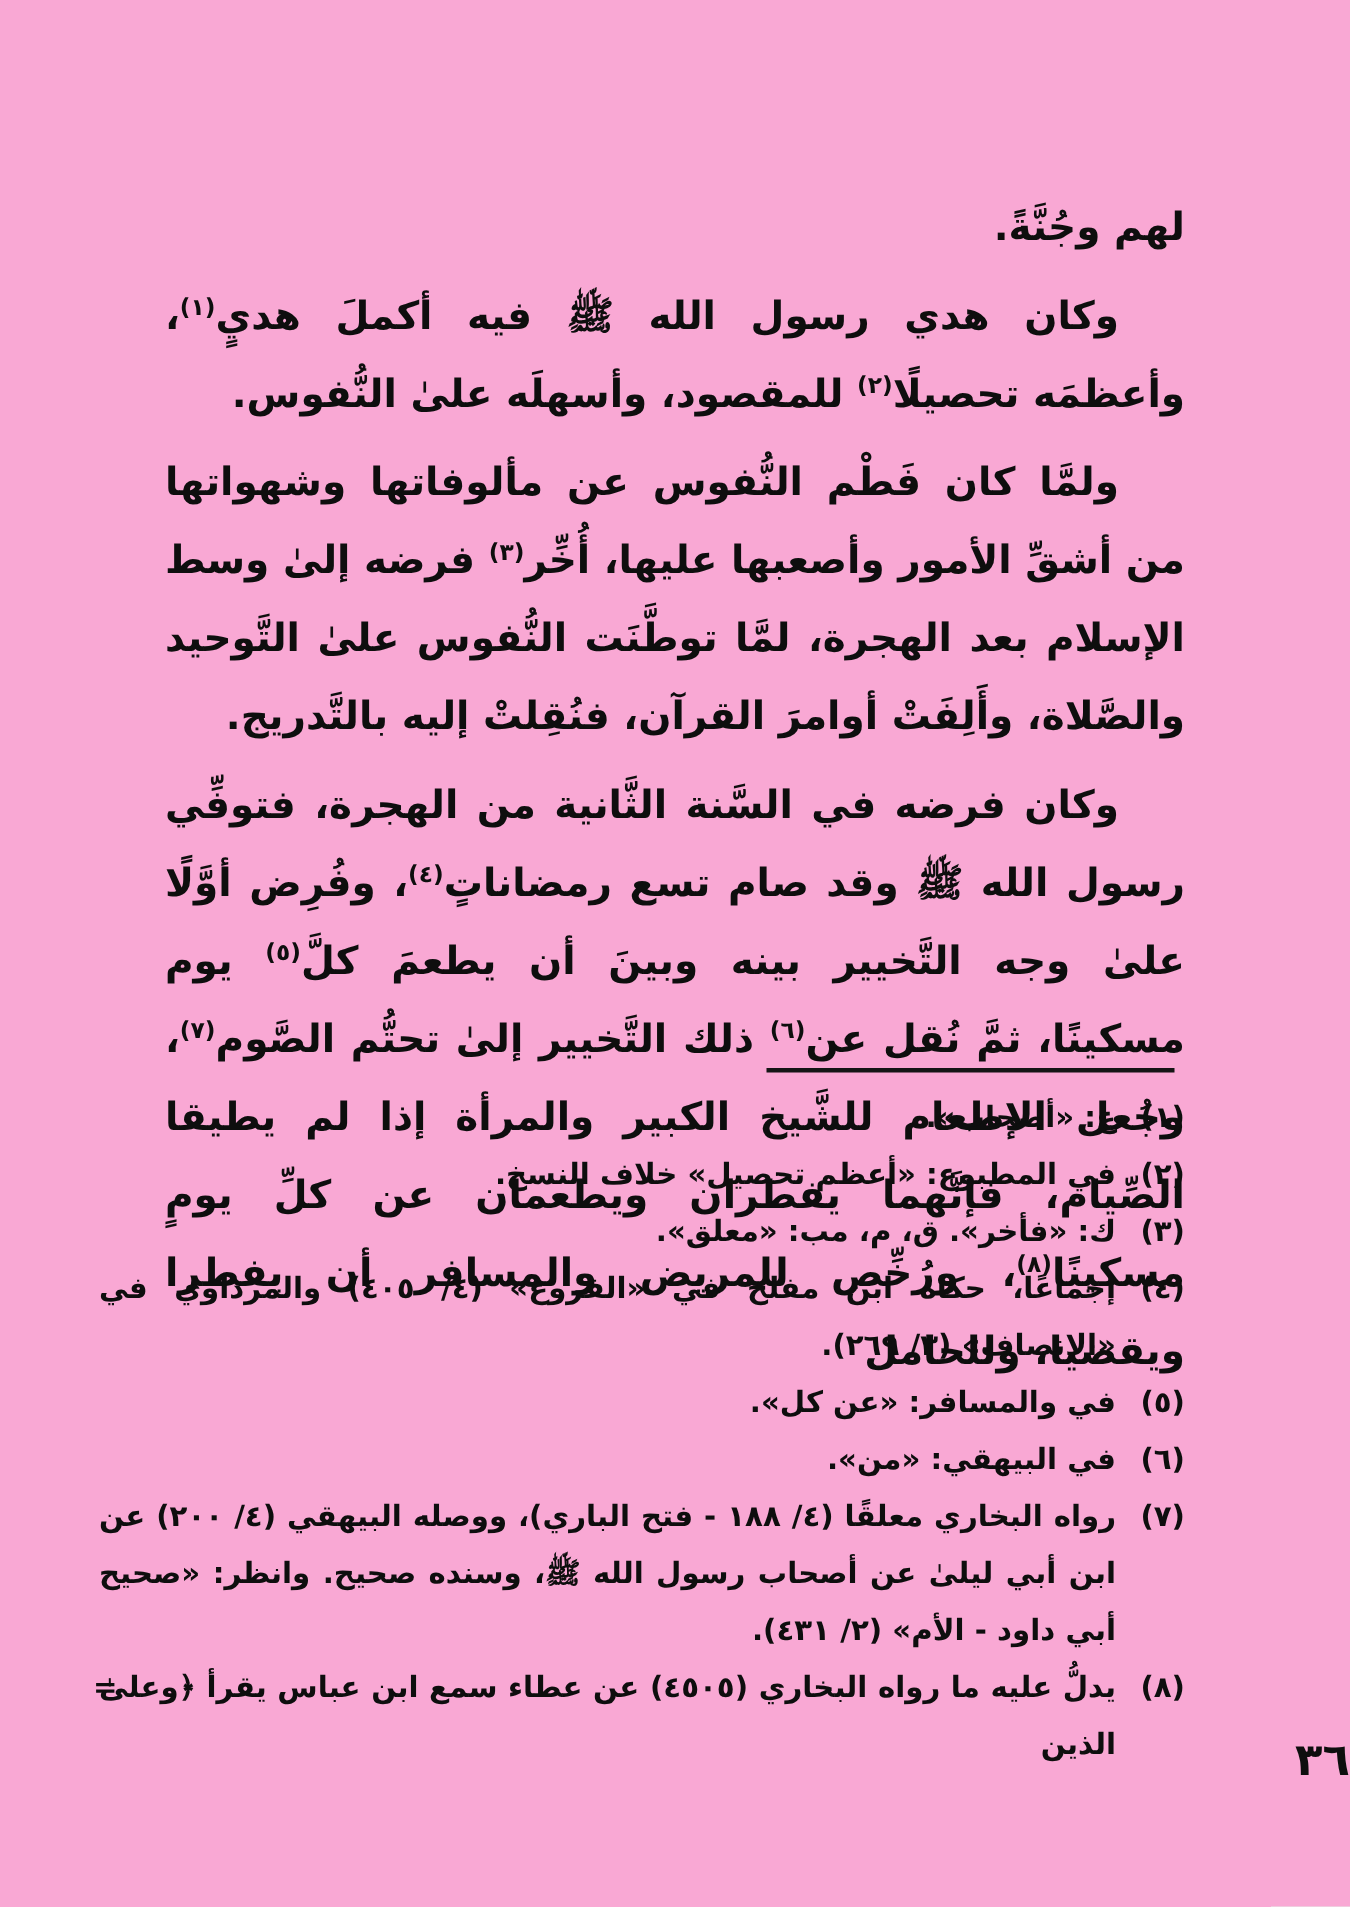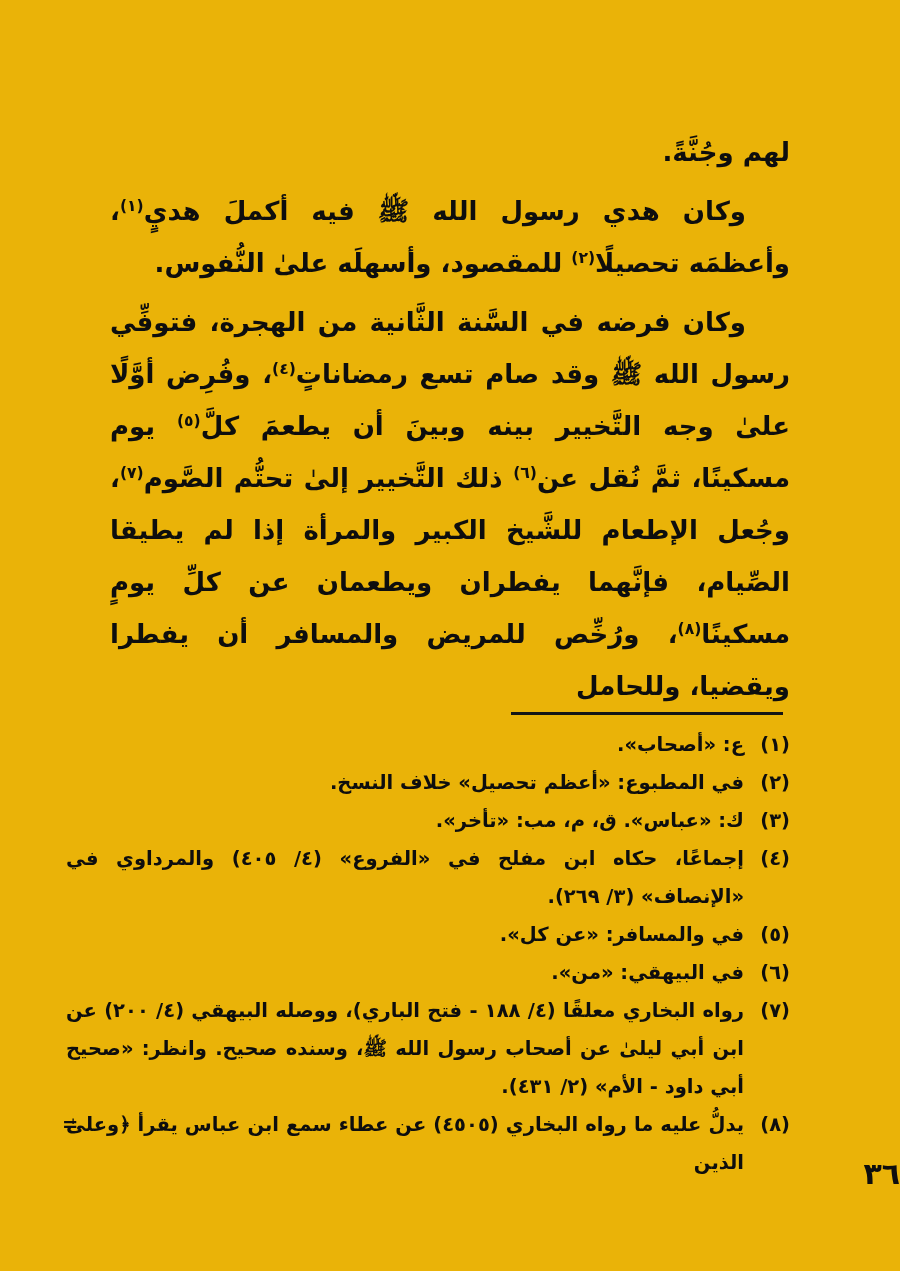--- a/index.html
+++ b/index.html
@@ -2,21 +2,21 @@
 <html dir="rtl" lang="ar"><head>
 <meta charset="utf-8">
 <style>
   * { margin: 0; padding: 0; box-sizing: border-box; }
   html, body { background: #e8e8e8; }
   .page {
     position: relative;
     width: 900px;
     height: 1271px;
     margin: 0 auto;
-    background: #eab308;
+    background: #f9a8d4;
     color: #0e0e0e;
     direction: rtl;
     font-family: "DejaVu Sans", sans-serif;
     overflow: hidden;
   }
   
   .body-text {
     position: absolute;
     top: 126px;
     right: 110px;
@@ -91,37 +91,38 @@
   }
 </style>
 </head>
 <body>
 
 <div class="page">
 
   <div class="body-text">
     <p class="para no-indent">لهم وجُنَّةً.</p>
     <p class="para">وكان هدي رسول الله ﷺ فيه أكملَ هديٍ<sup>(١)</sup>، وأعظمَه تحصيلًا<sup>(٢)</sup> للمقصود، وأسهلَه علىٰ النُّفوس.</p>
+    <p class="para">ولمَّا كان فَطْم النُّفوس عن مألوفاتها وشهواتها من أشقِّ الأمور وأصعبها عليها، أُخِّر<sup>(٣)</sup> فرضه إلىٰ وسط الإسلام بعد الهجرة، لمَّا توطَّنَت النُّفوس علىٰ التَّوحيد والصَّلاة، وأَلِفَتْ أوامرَ القرآن، فنُقِلتْ إليه بالتَّدريج.</p>
     <p class="para">وكان فرضه في السَّنة الثَّانية من الهجرة، فتوفِّي رسول الله ﷺ وقد صام تسع رمضاناتٍ<sup>(٤)</sup>، وفُرِض أوَّلًا علىٰ وجه التَّخيير بينه وبينَ أن يطعمَ كلَّ<sup>(٥)</sup> يوم مسكينًا، ثمَّ نُقل عن<sup>(٦)</sup> ذلك التَّخيير إلىٰ تحتُّم الصَّوم<sup>(٧)</sup>، وجُعل الإطعام للشَّيخ الكبير والمرأة إذا لم يطيقا الصِّيام، فإنَّهما يفطران ويطعمان عن كلِّ يومٍ مسكينًا<sup>(٨)</sup>، ورُخِّص للمريض والمسافر أن يفطرا ويقضيا، وللحامل</p>
   </div>
 
   <div class="footnote-sep"></div>
 
   <div class="footnotes">
     <div class="fn">
       <span class="fn-num">(١)</span>
       <span class="fn-text">ع: «أصحاب».</span>
     </div>
     <div class="fn">
       <span class="fn-num">(٢)</span>
       <span class="fn-text">في المطبوع: «أعظم تحصيل» خلاف النسخ.</span>
     </div>
     <div class="fn">
       <span class="fn-num">(٣)</span>
-      <span class="fn-text">ك: «عباس». ق، م، مب: «تأخر».</span>
+      <span class="fn-text">ك: «فأخر». ق، م، مب: «معلق».</span>
     </div>
     <div class="fn">
       <span class="fn-num">(٤)</span>
       <span class="fn-text">إجماعًا، حكاه ابن مفلح في «الفروع» (٤/ ٤٠٥) والمرداوي في «الإنصاف» (٣/ ٢٦٩).</span>
     </div>
     <div class="fn">
       <span class="fn-num">(٥)</span>
       <span class="fn-text">في والمسافر: «عن كل».</span>
     </div>
     <div class="fn">

